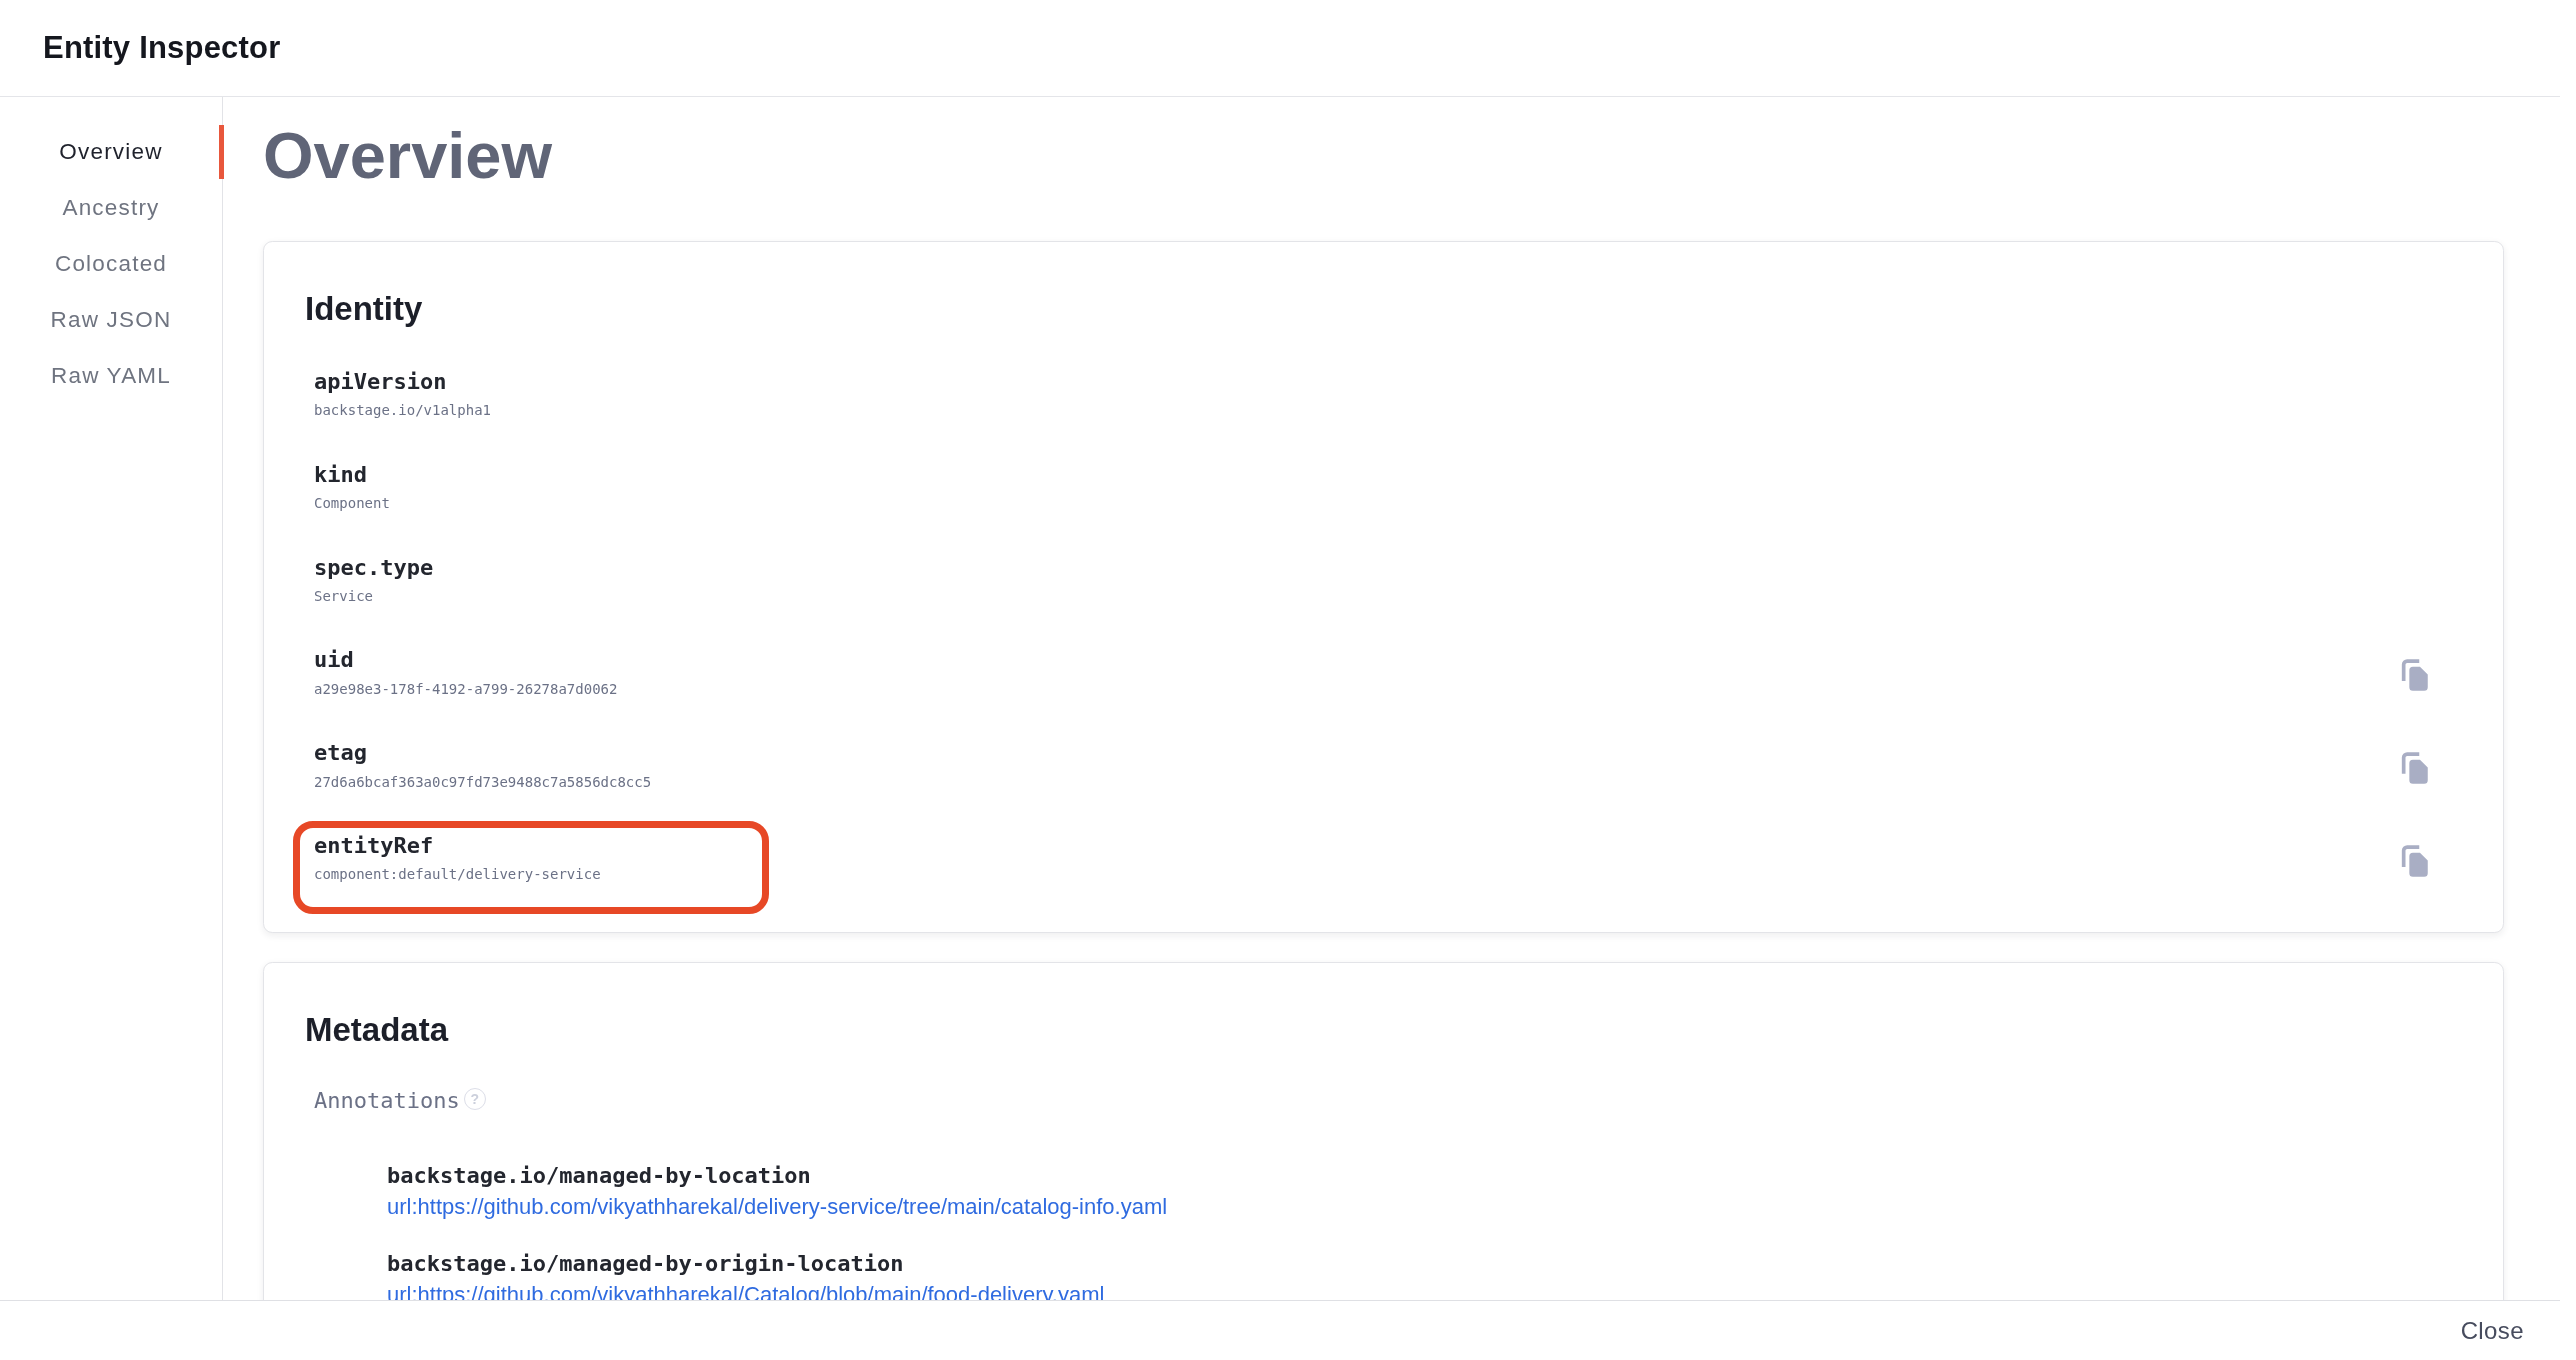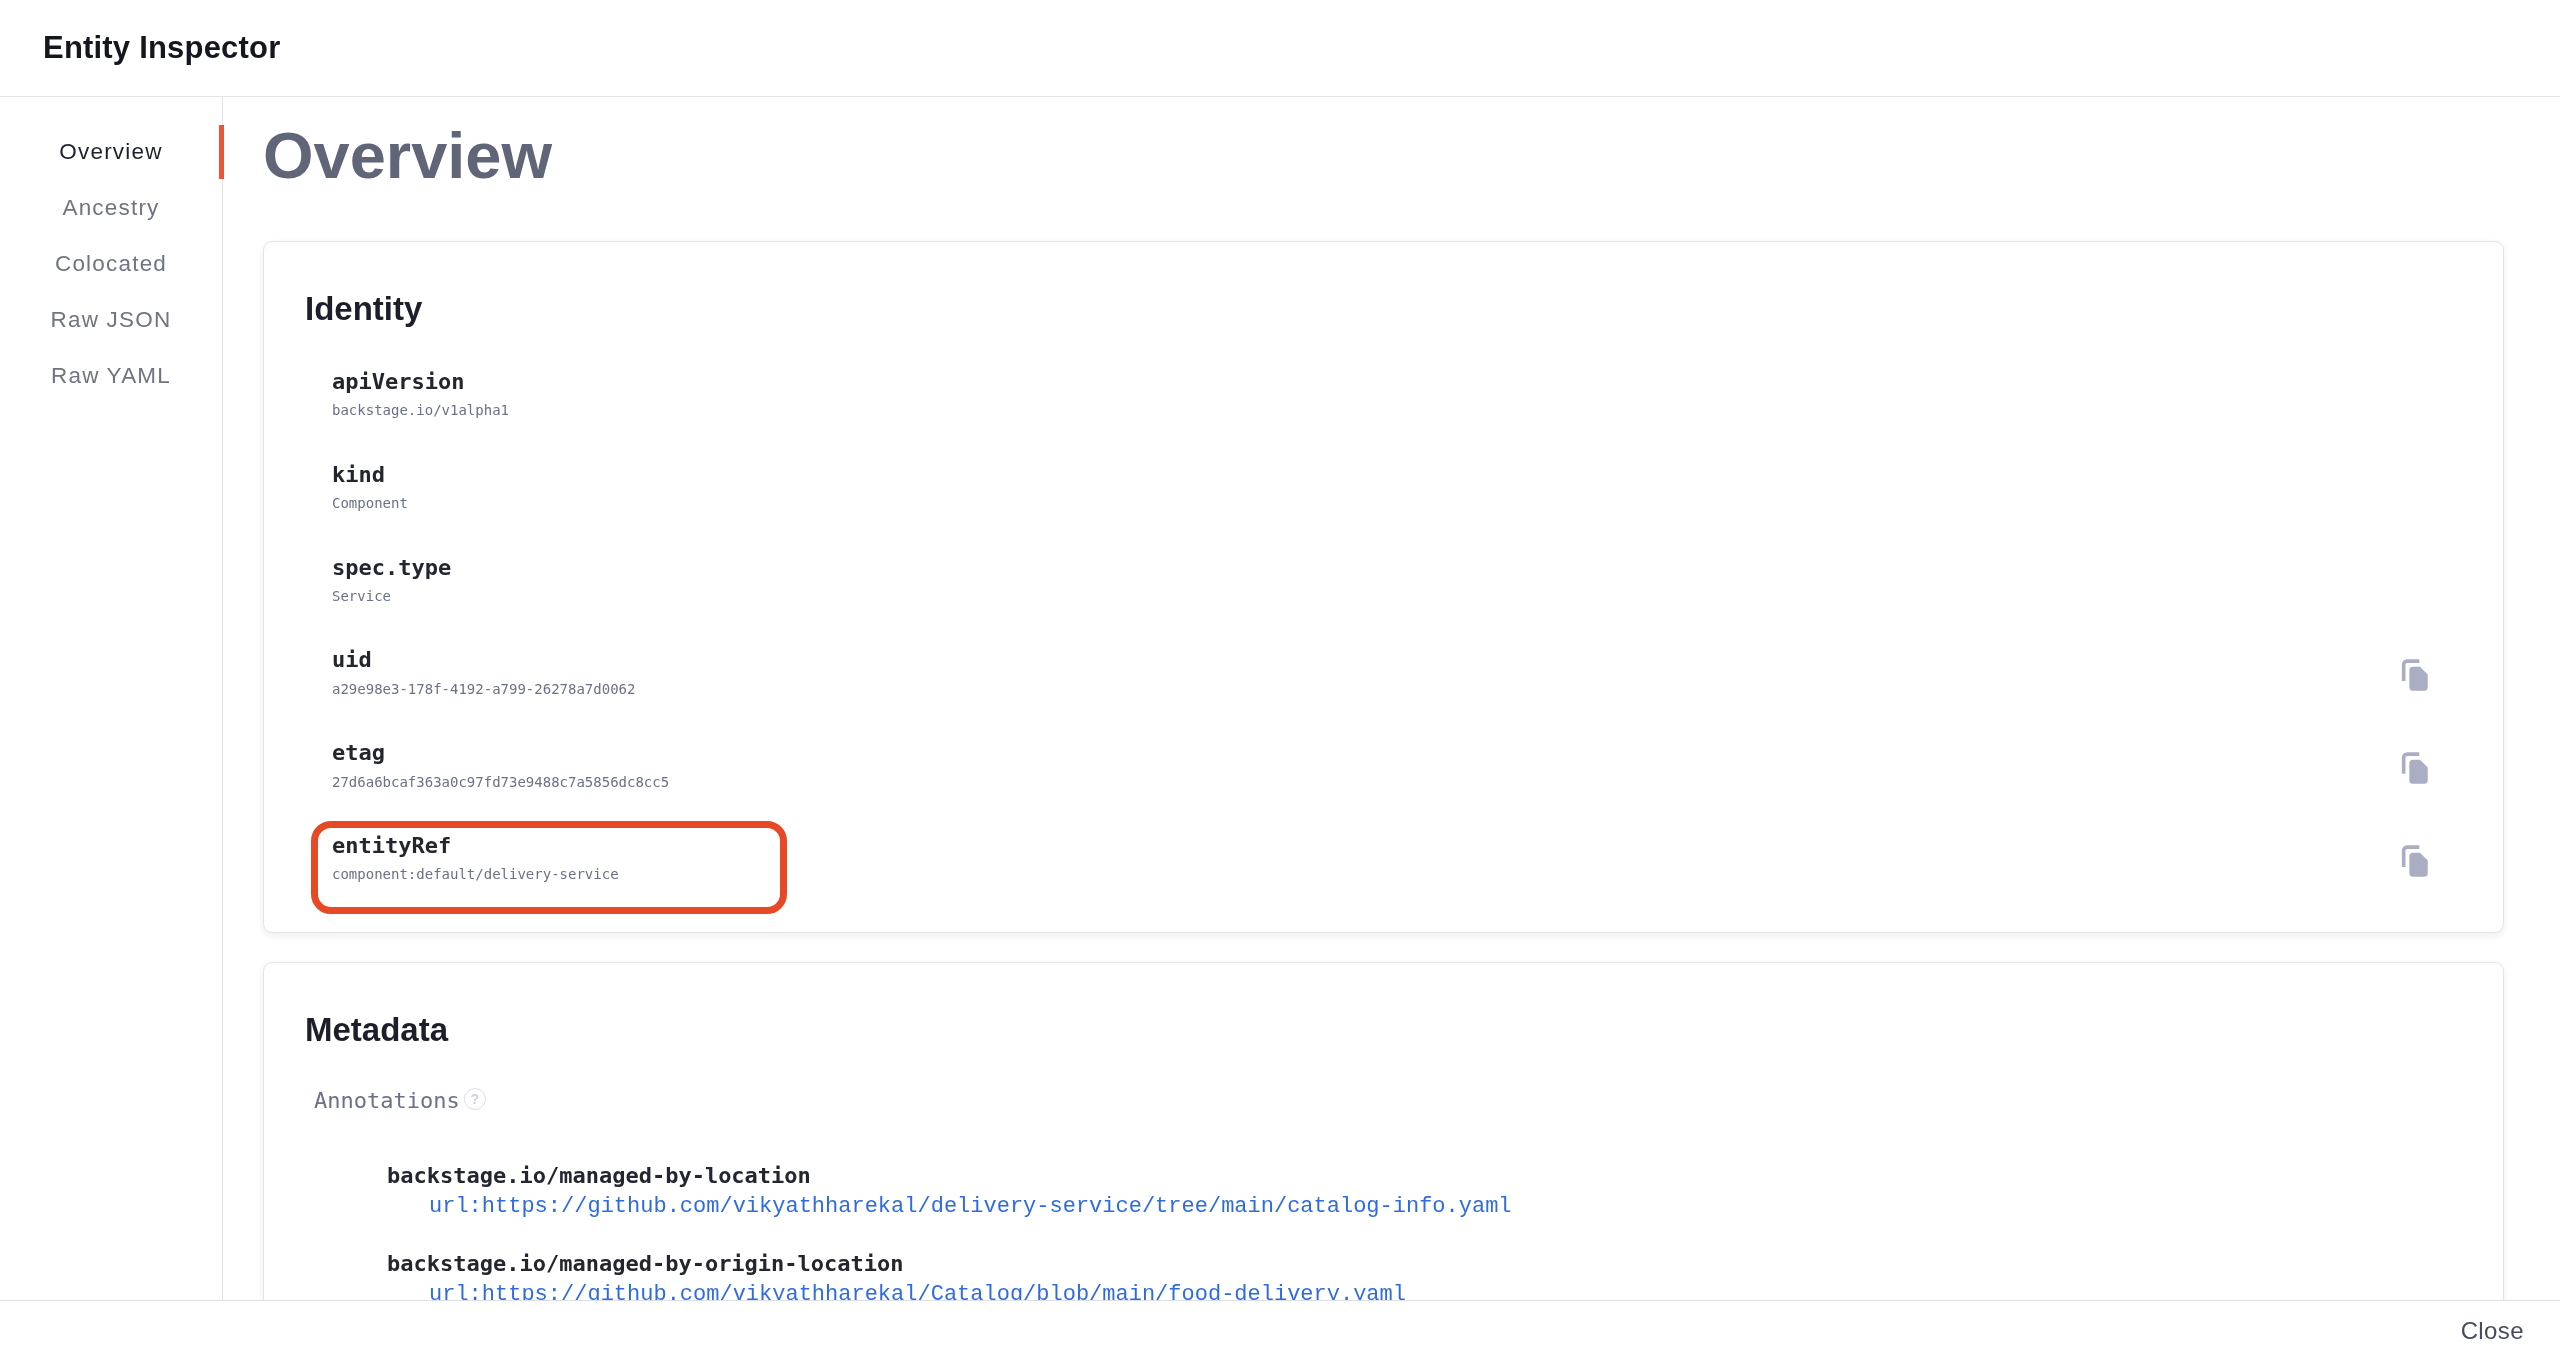--- a/index.html
+++ b/index.html
@@ -21,38 +21,38 @@
 
   
   .main{flex:1;padding:26px 73px 0 40px;overflow:hidden;background:#fff;}
   .page-title{margin:0 0 53px 0;font-size:65px;line-height:65px;font-weight:bold;color:#606577;}
 
   .card{width:2241px;box-sizing:border-box;background:#fff;border:1.5px solid #e3e4e8;border-radius:9.3px;box-shadow:0 2.3px 7.7px rgba(30,34,48,.07);}
   .identity-card{height:692px;padding:34px 71px 0 25px;}
   .metadata-card{margin-top:29.4px;height:480px;padding:34px 71px 0 25px;}
   .card-title{margin:16px;font-size:33px;line-height:34px;font-weight:bold;color:#1c1f29;}
 
-  .fields{margin:41px 0 0 43px;}
+  .fields{margin:41px 0 0 25px;}
   .field-row{display:flex;align-items:center;justify-content:space-between;margin-bottom:34px;}
   .field-label{font-family:"DejaVu Sans Mono",monospace;font-size:22px;line-height:29.4px;font-weight:bold;color:#23262e;}
   .field-value{font-family:"DejaVu Sans Mono",monospace;font-size:14px;line-height:29.4px;color:#6b7186;}
 
   .copy-btn{background:none;border:none;padding:0;margin:0;width:34px;height:37px;cursor:pointer;flex:none;}
 
   .entity-ref{position:relative;}
   .annotation-box{position:absolute;left:-21px;top:-10px;width:476px;height:93px;border:7.7px solid #e74826;border-radius:20px;box-sizing:border-box;pointer-events:none;}
 
   .annotations-row{margin:39px 0 0 25px;display:flex;align-items:flex-start;gap:4px;}
   .annotations-label{font-family:"DejaVu Sans Mono",monospace;font-size:22px;line-height:29.4px;color:#6b7186;}
   .help-icon{width:20px;height:20px;border:1.5px solid #dcdee8;border-radius:50%;color:#ccd0dc;font-size:14px;font-weight:bold;display:flex;align-items:center;justify-content:center;margin-top:1.5px;cursor:pointer;}
 
   .annotation-entries{margin:45px 0 0 98px;}
   .annotation-entry{margin-bottom:28px;}
   .annotation-key{font-family:"DejaVu Sans Mono",monospace;font-size:22px;line-height:29.4px;font-weight:bold;color:#23262e;}
-  .annotation-link{display:block;margin-top:1.5px;font-family:Liberation Mono, monospace;font-size:22px;line-height:29.4px;color:#2f6be0;text-decoration:none;cursor:pointer;margin-left:42px;}
+  .annotation-link{display:block;margin-top:1.5px;font-family:Liberation Sans, sans-serif;font-size:22px;line-height:29.4px;color:#2f6be0;text-decoration:none;cursor:pointer;}
 
   
   .footer{height:59px;border-top:1.5px solid #dfe0e4;display:flex;align-items:center;justify-content:flex-end;padding-right:22px;background:#fff;padding-left:37px;}
   .close-btn{background:none;border:none;font-family:"Liberation Sans",sans-serif;font-size:24px;color:#474c5e;letter-spacing:0.4px;padding:11px 14px;cursor:pointer;}
 </style>
 </head>
 <body>
 
 <div class="app">
 

